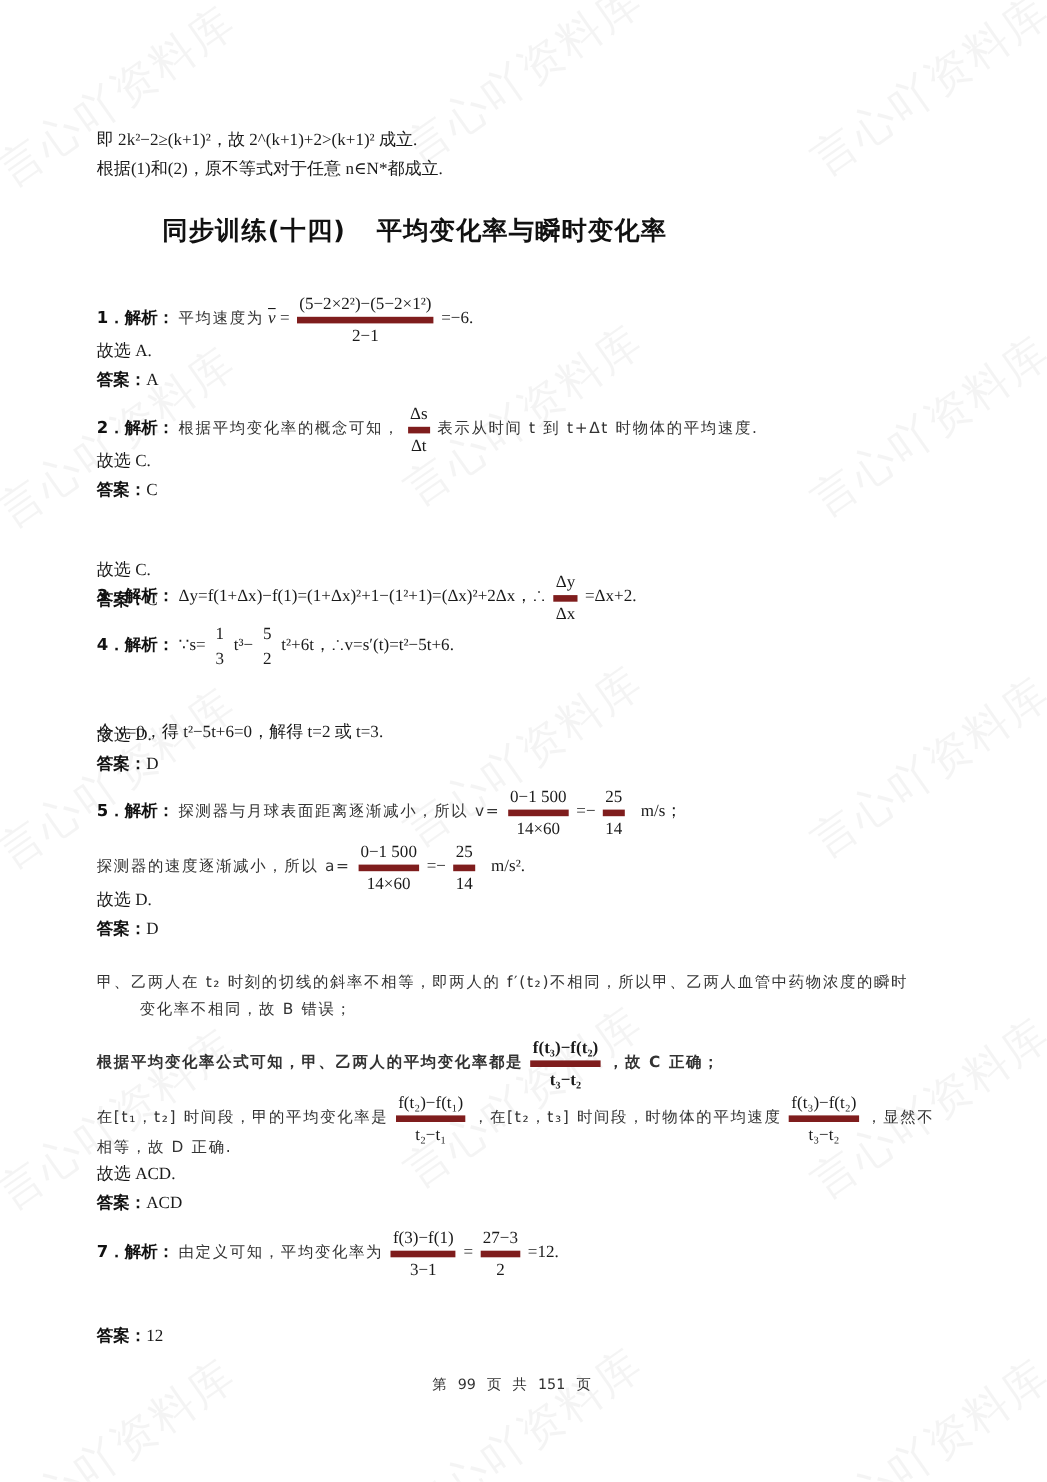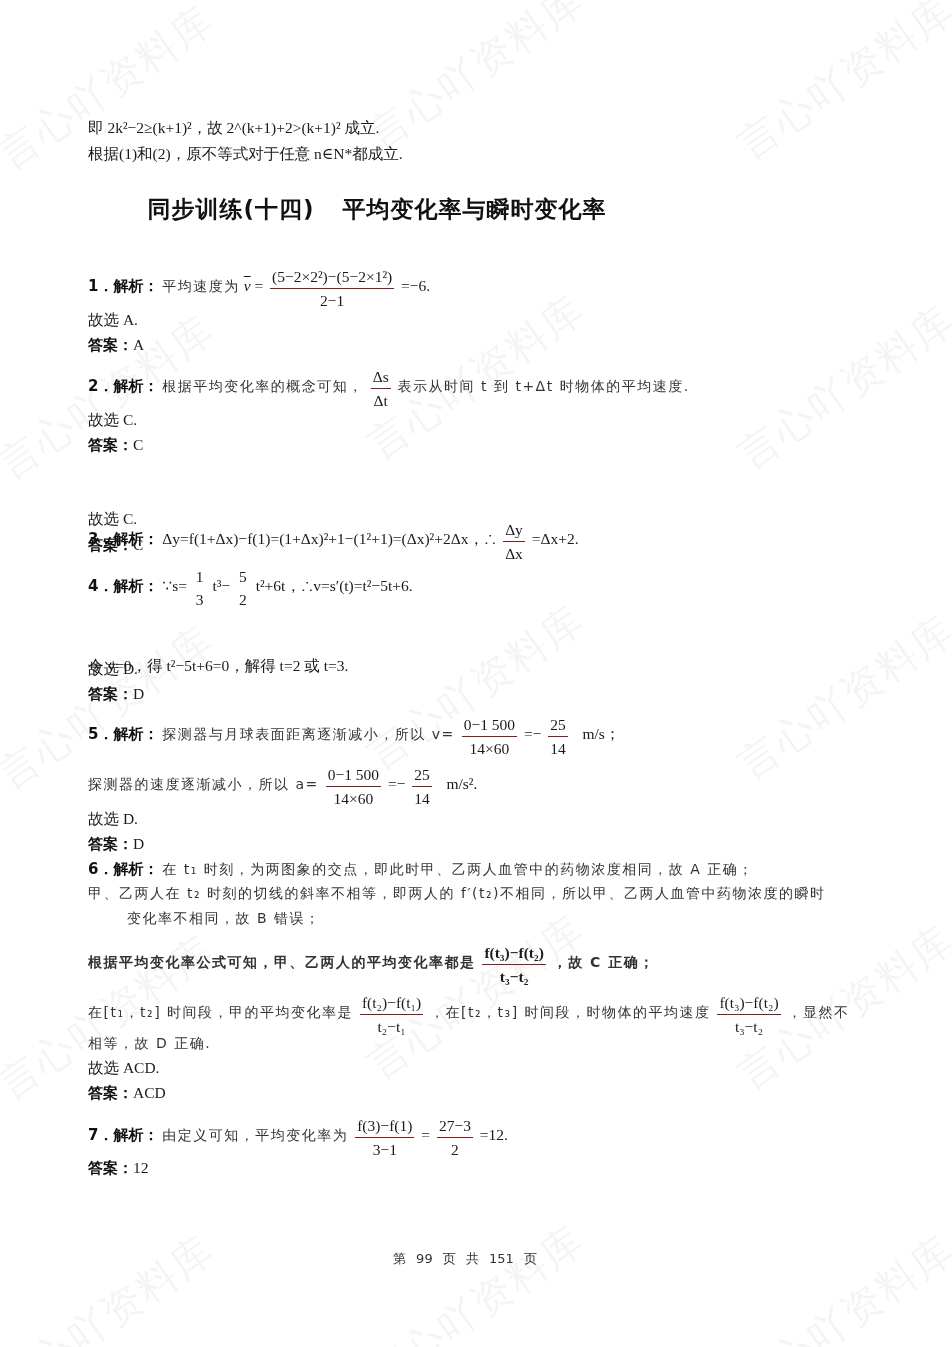--- a/index.html
+++ b/index.html
@@ -12,21 +12,21 @@
   .wm {
     position: absolute; font-family: "DejaVu Sans", sans-serif;
     font-size: 40px; color: rgba(0,0,0,0.045); transform: rotate(-35deg);
     white-space: nowrap; letter-spacing: 2px;
   }
   .page { position: absolute; inset: 0; z-index: 1; }
   .line { position: absolute; left: 88px; font-size: 15.5px; line-height: 20px; white-space: nowrap; }
   .cn { font-family: "DejaVu Sans", sans-serif; font-size: 14px; letter-spacing: 1.5px; color: #333; }
   .bold { font-weight: bold; font-family: "DejaVu Sans", sans-serif; font-size: 15px; color: #111; }
   .frac { display: inline-block; vertical-align: middle; text-align: center; margin: 0 3px; position: relative; top: 2px; }
-  .frac .num { display: block; padding: 0 2px; border-bottom: 1px solid #7f1d1d; line-height: 22px; }
+  .frac .num { display: block; padding: 0 2px; border-bottom: 6px solid #7f1d1d; line-height: 22px; }
   .frac .den { display: block; padding: 0 2px; line-height: 24px; }
   .title {
     position: absolute; top: 194px; left: 0; width: 754px; text-align: center;
     font-family: "DejaVu Sans", sans-serif; font-weight: bold; font-size: 23px; color: #111; letter-spacing: 1px;
   }
   .title .gap { display: inline-block; width: 28px; }
   .vbar { text-decoration: overline; font-style: italic; }
   .footer {
     position: absolute; top: 1250px; left: 0; width: 930px; text-align: center;
     font-family: "DejaVu Sans", sans-serif; font-size: 13px; color: #333; word-spacing: 6px;
@@ -144,24 +144,20 @@
     <span>=−</span>
     <span class="frac">
       <span class="num">25</span>
       <span class="den">14</span>
     </span>
     &nbsp;&nbsp;<span>m/s².</span>
   </div>
   <div class="line" style="top:809px;"><span>故选 D.</span></div>
   <div class="line" style="top:834px;"><span class="bold">答案：</span><span>D</span></div>
 
-  <div class="line" style="top:859px;">
-    <span class="bold">6．</span><span class="bold">解析：</span>
-    <span class="cn">在 t₁ 时刻，为两图象的交点，即此时甲、乙两人血管中的药物浓度相同，故 A 正确；</span>
-  </div>
   <div class="line" style="top:883px;"><span class="cn">甲、乙两人在 t₂ 时刻的切线的斜率不相等，即两人的 f′(t₂)不相同，所以甲、乙两人血管中药物浓度的瞬时</span></div>
   <div class="line" style="top:908px;margin-left:39px;"><span class="cn">变化率不相同，故 B 错误；</span></div>
   <div class="line" style="top:940px;font-weight:bold;">
     <span class="cn">根据平均变化率公式可知，甲、乙两人的平均变化率都是</span>
     <span class="frac">
       <span class="num">f(t₃)−f(t₂)</span>
       <span class="den">t₃−t₂</span>
     </span>
     <span class="cn">，故 C 正确；</span>
   </div>
@@ -189,18 +185,18 @@
       <span class="num">f(3)−f(1)</span>
       <span class="den">3−1</span>
     </span>
     <span>=</span>
     <span class="frac">
       <span class="num">27−3</span>
       <span class="den">2</span>
     </span>
     <span>=12.</span>
   </div>
-  <div class="line" style="top:1158px;"><span class="bold">答案：</span><span>12</span></div>
+  <div class="line" style="top:1204px;"><span class="bold">答案：</span><span>12</span></div>
 
   <div class="footer">
     <span>第 99 页 共 151 页</span>
   </div>
 </div>
 
 </body></html>

